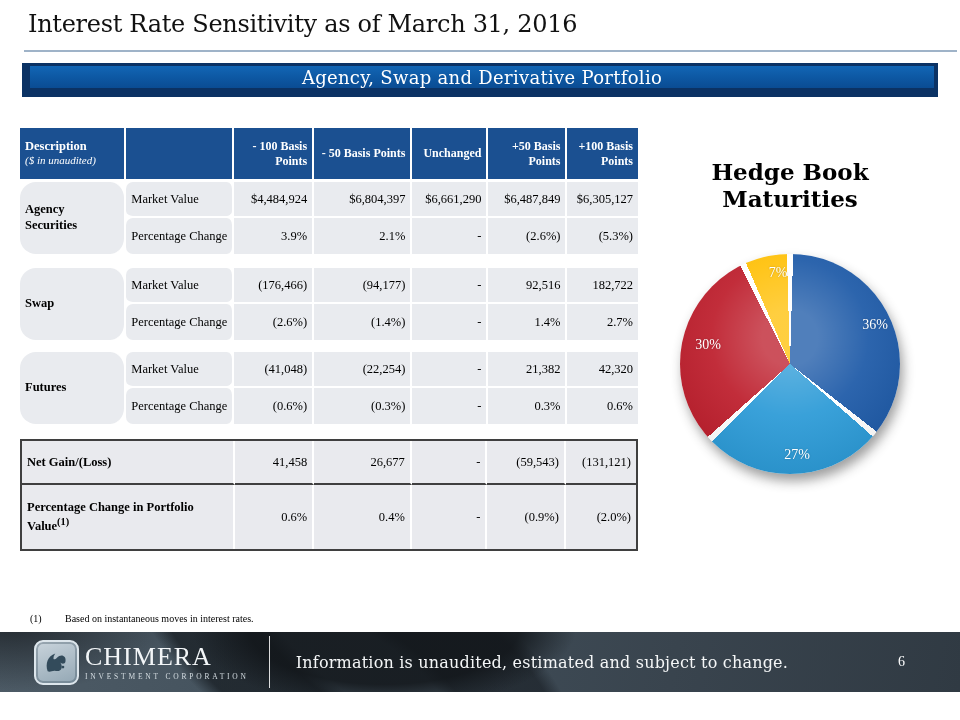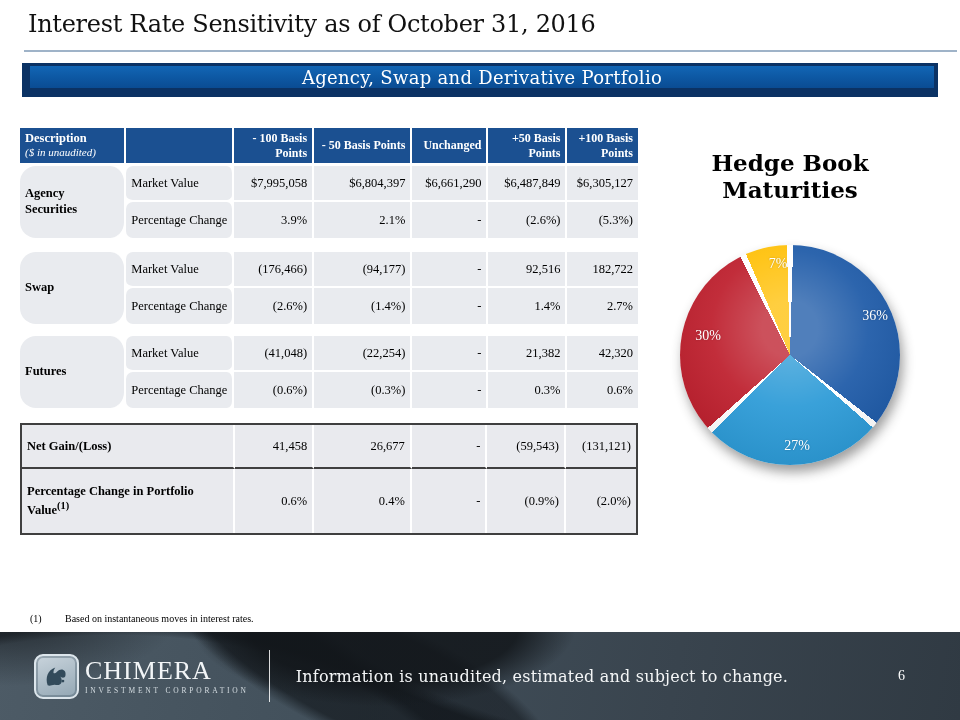--- a/index.html
+++ b/index.html
@@ -20,41 +20,41 @@
             display:flex; align-items:center; justify-content:center; }
   .banner span { color:#fff; font-family:"DejaVu Serif", serif; font-size:18px; letter-spacing:0.3px; }
 
   
   .tables { position:absolute; left:20px; top:128px; width:618px; }
   table { border-collapse:separate; border-spacing:0; table-layout:fixed; width:618px;
           font-family:"Liberation Serif", serif; font-size:12.5px; color:#000; }
   .dtable { margin-bottom:14px; }
   .dtable td { background:#E9EBEF; border-right:2px solid #fff; padding:2px 5px; vertical-align:middle; }
   .dtable td:last-child { border-right:none; }
-  .dtable tr.hdr td { background:#1B5091; color:#fff; height:38px; border-bottom:3px solid #fff;
+  .dtable tr.hdr td { background:#1B5091; color:#fff; height:54px; border-bottom:3px solid #fff;
                       font-weight:bold; font-size:12px; line-height:1.2; }
   .dtable tr.hdr td.desc { font-weight:normal; }
   .desc .b { display:block; font-weight:bold; font-size:12.5px; }
   .desc .i { display:block; font-style:italic; font-size:11px; }
   .num { text-align:right; }
   .dtable td.cell { height:36px; }
   .bb { border-bottom:2px solid #fff; }
   .grp { font-weight:bold; line-height:1.25;border-radius:16px; }
   .lbl { white-space:nowrap;border-radius:7px; }
 
   .stable { border:2px solid #3F3F3F; width:618px; }
   .stable td { background:#E9EAEE; border-right:2px solid #fff; padding:2px 5px; vertical-align:middle; }
   .stable td:last-child { border-right:none; }
   .stable tr.row1 td { height:44px; border-bottom:2px solid #3F3F3F; }
   .stable tr.row2 td { height:64px; }
   .slbl { font-weight:bold; line-height:1.3; }
 
   
   .chart { position:absolute; left:635px; top:146px; width:310px; }
-  .chart-title { width:200px; margin:3px auto; text-align:center; font-family:"DejaVu Serif", serif;
+  .chart-title { width:200px; margin:12px auto; text-align:center; font-family:"DejaVu Serif", serif;
                  font-weight:bold; font-size:23px; color:#000; line-height:1.18; }
   .pie-wrap { position:relative; width:220px; height:220px; margin:42px auto 0; }
   .pie { width:220px; height:220px; border-radius:50%;
          box-shadow:3px 7px 12px rgba(40,40,40,0.45); }
   .pie::after { content:''; position:absolute; inset:0; border-radius:50%;
          background:radial-gradient(circle at 50% 38%, rgba(255,255,255,0.22) 0 16%,
                     rgba(255,255,255,0.06) 45%, rgba(0,0,0,0.06) 78%, rgba(0,0,0,0.16) 100%); }
   .sl { position:absolute; color:#fff; font-family:"Liberation Serif", serif; font-size:14px;
         transform:translate(-50%,-50%); text-shadow:0 0 2px rgba(0,0,0,0.25); z-index:2; }
   .sl0 { left:195px; top:71px; }
@@ -65,21 +65,21 @@
             font-size:13.5px; color:#000; }
   .li { display:flex; align-items:center; }
   .sw { width:11px; height:11px; margin-right:4px; flex:0 0 auto;
         border:1px solid rgba(0,0,0,0.35); box-shadow:inset 0 2px 2px rgba(255,255,255,0.5); }
 
   
   .footnote { position:absolute; left:30px; top:613px; font-size:10px; color:#000; }
   .fn-marker { display:inline-block; width:35px; }
 
   
-  .footer { position:absolute; left:0; top:632px; width:960px; height:88px;
+  .footer { position:absolute; left:0; top:632px; width:960px; height:60px;
             display:flex; align-items:center;
             background:
               radial-gradient(ellipse 260px 110px at 40% -8%, rgba(18,22,26,0.85) 0 52%, rgba(18,22,26,0) 74%),
               radial-gradient(ellipse 240px 100px at 1% -18%, rgba(20,24,28,0.75), rgba(20,24,28,0) 70%),
               radial-gradient(ellipse 640px 340px at 78% -170%, rgba(12,16,20,0) 79%, rgba(12,16,20,0.6) 82% 95%, rgba(12,16,20,0) 98%),
               radial-gradient(ellipse 560px 300px at 12% 215%, rgba(12,16,20,0) 62%, rgba(15,19,24,0.5) 65% 80%, rgba(15,19,24,0) 83%),
               linear-gradient(100deg, #4d5b66 0%, #42505b 35%, #39444e 70%, #303a43 100%); }
   .logo { display:flex; align-items:center; margin-left:34px; }
   .badge { width:45px; height:45px; border-radius:9px; border:2px solid #dde6ec;
            background:linear-gradient(160deg,#c9d4dc 0%, #93a7b4 100%);
@@ -93,21 +93,21 @@
   .vsep { width:1px; height:52px; background:rgba(255,255,255,0.85); margin:0 26px 0 20px; }
   .disclaimer { font-family:"DejaVu Serif", serif; font-size:16px; color:#f4f6f7; letter-spacing:0.2px; }
   .pagenum { position:absolute; right:55px; top:50%; transform:translateY(-50%);
              color:#fff; font-size:14px; font-family:"Liberation Serif", serif; }
 </style>
 </head>
 <body>
 
 <div class="slide">
 
-  <h1 class="page-title">Interest Rate Sensitivity as of October 31, 2016</h1>
+  <h1 class="page-title">Interest Rate Sensitivity as of March 31, 2016</h1>
   <div class="title-rule"></div>
 
   <div class="banner">
     <span>Agency, Swap and Derivative Portfolio</span>
   </div>
 
   <div class="tables">
 
     <table class="dtable">
       <colgroup>
@@ -128,21 +128,21 @@
         <td></td>
         <td class="num">- 100 Basis Points</td>
         <td class="num">- 50 Basis Points</td>
         <td class="num">Unchanged</td>
         <td class="num">+50 Basis Points</td>
         <td class="num">+100 Basis Points</td>
       </tr>
       <tr>
         <td class="grp cell" rowspan="2">Agency Securities</td>
         <td class="lbl cell bb">Market Value</td>
-        <td class="num cell bb">$7,995,058</td>
+        <td class="num cell bb">$4,484,924</td>
         <td class="num cell bb">$6,804,397</td>
         <td class="num cell bb">$6,661,290</td>
         <td class="num cell bb">$6,487,849</td>
         <td class="num cell bb">$6,305,127</td>
       </tr>
       <tr>
         <td class="lbl cell">Percentage Change</td>
         <td class="num cell">3.9%</td>
         <td class="num cell">2.1%</td>
         <td class="num cell">-</td>

